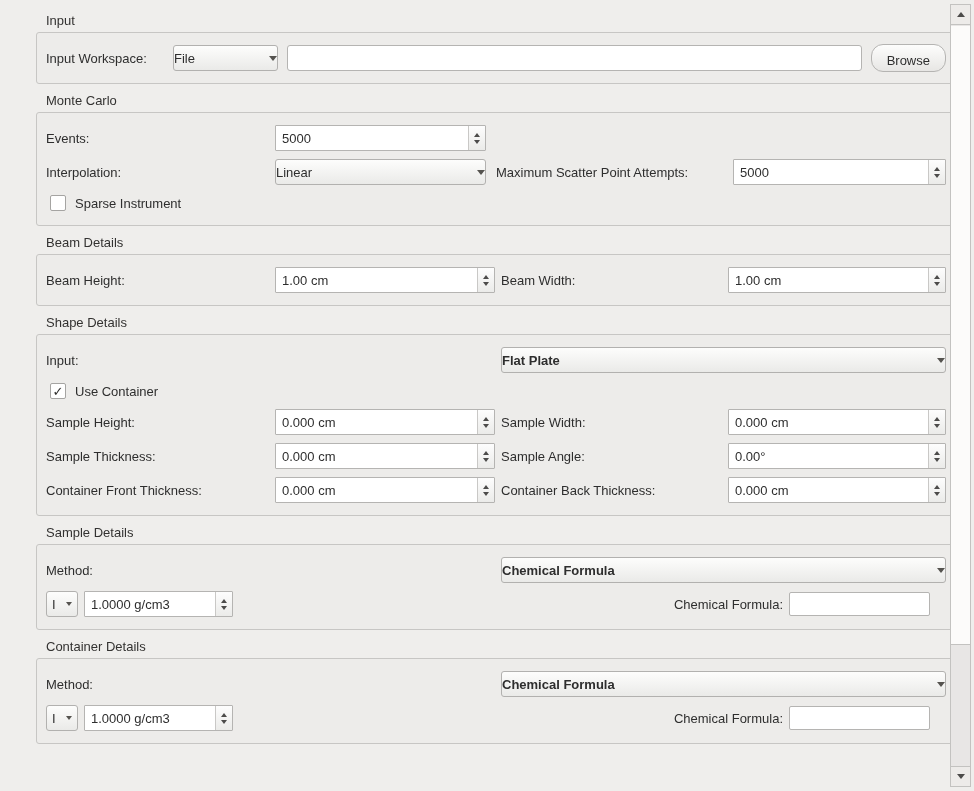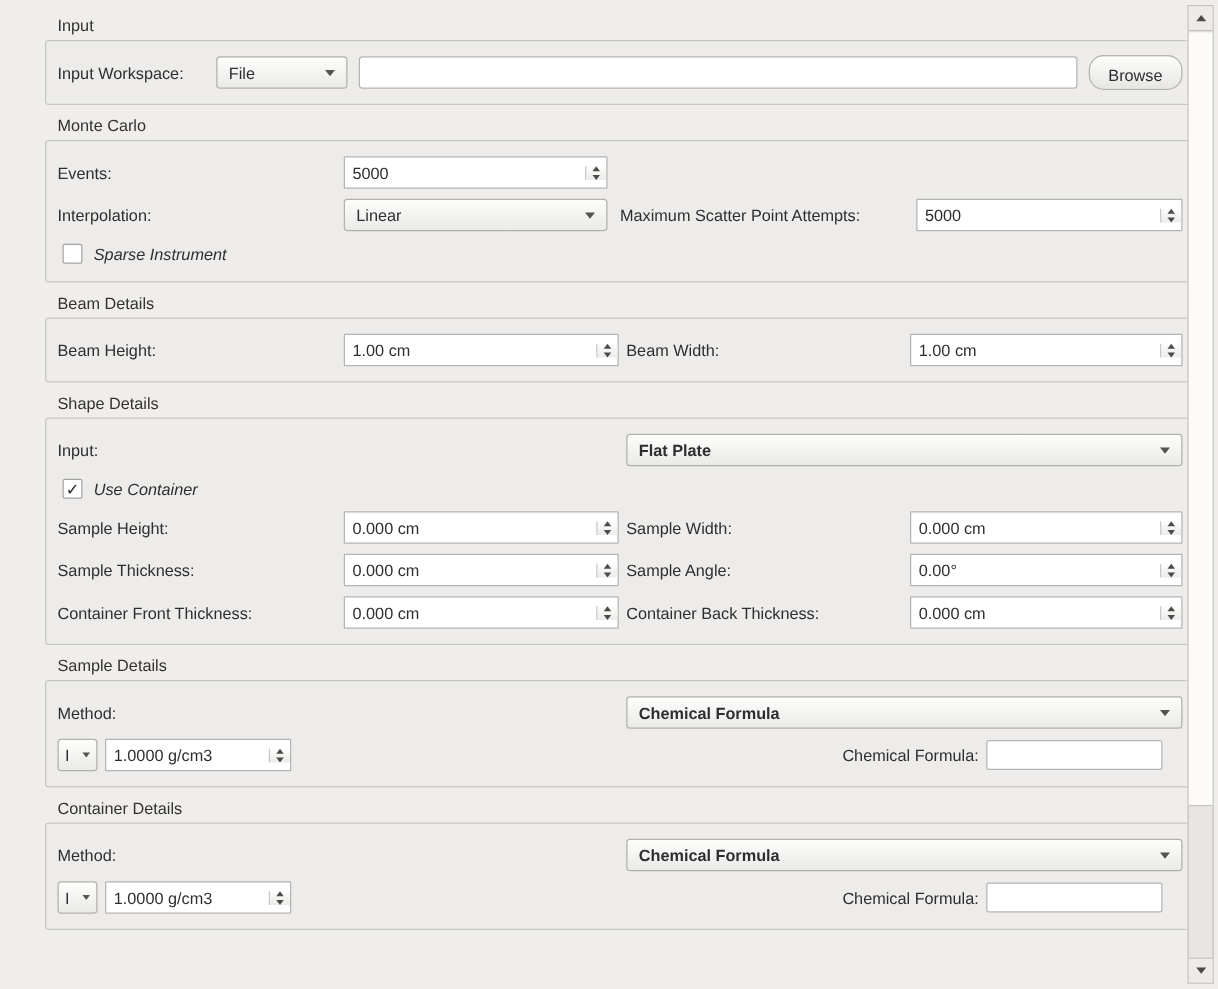--- a/index.html
+++ b/index.html
@@ -39,21 +39,21 @@
   .txt {
     height: 26px; background: #ffffff;
     border: 1px solid #b5b4b2; border-radius: 3px;
     padding: 0 6px; font: 13px "Liberation Sans", sans-serif; color: #2e2e2e;
     outline: none;
   }
 
   
   .spin {
     display: flex; height: 26px; background: #ffffff;
-    border: 1px solid #b5b4b2; border-radius: 1px; overflow: hidden; flex: none; align-items: center;
+    border: 1px solid #b5b4b2; border-radius: 1px; overflow: hidden; flex: none;
   }
   .spin input {
     flex: 1; min-width: 0; border: none; background: transparent;
     padding: 0 6px; font: 13px "Liberation Sans", sans-serif; color: #2e2e2e; outline: none;
   }
   .spin .btns {
     width: 17px; flex: none; border-left: 1px solid #c9c8c6;
     background: linear-gradient(#fdfdfd, #ebebe9);
     display: flex; flex-direction: column; justify-content: center; gap: 3px;
   }
@@ -65,31 +65,31 @@
     border-top: 4px solid #4c4b4a; }
   .spin.dis { background: #eceae8; border-color: #d2d1cf; }
   .spin.dis input { color: #b2b0ae; }
   .spin.dis .btns { background: transparent; border-left-color: #d8d7d5; }
   .spin.dis .arr-up { border-bottom-color: #c4c3c1; }
   .spin.dis .arr-dn { border-top-color: #c4c3c1; }
 
   
   .combo {
     display: flex; align-items: center; justify-content: space-between;
-    height: 26px; padding: 0 9px;
+    height: 26px; padding: 0 0;
     border: 1px solid #b2b1af; border-radius: 3px;
     background: linear-gradient(#fdfdfc, #eaeae8);
     flex: none; color: #2e2e2e;
   }
   .combo .carr { width: 0; height: 0;
     border-left: 4px solid transparent; border-right: 4px solid transparent;
     border-top: 5px solid #55534f; flex: none; margin-left: 6px; }
 
   
-  .check-row { padding-left: 4px; height: 20px; font-style: italic; }
+  .check-row { padding-left: 4px; height: 20px; }
   .cbox {
     width: 16px; height: 16px; background: #fff;
     border: 1px solid #a5a4a2; border-radius: 2px; flex: none;
     display: flex; align-items: center; justify-content: center;
     font-size: 13px; font-weight: bold; color: #2f2e2d; line-height: 1;
   }
   .cbox-label { margin-left: 9px; }
 
   
   .btn {

